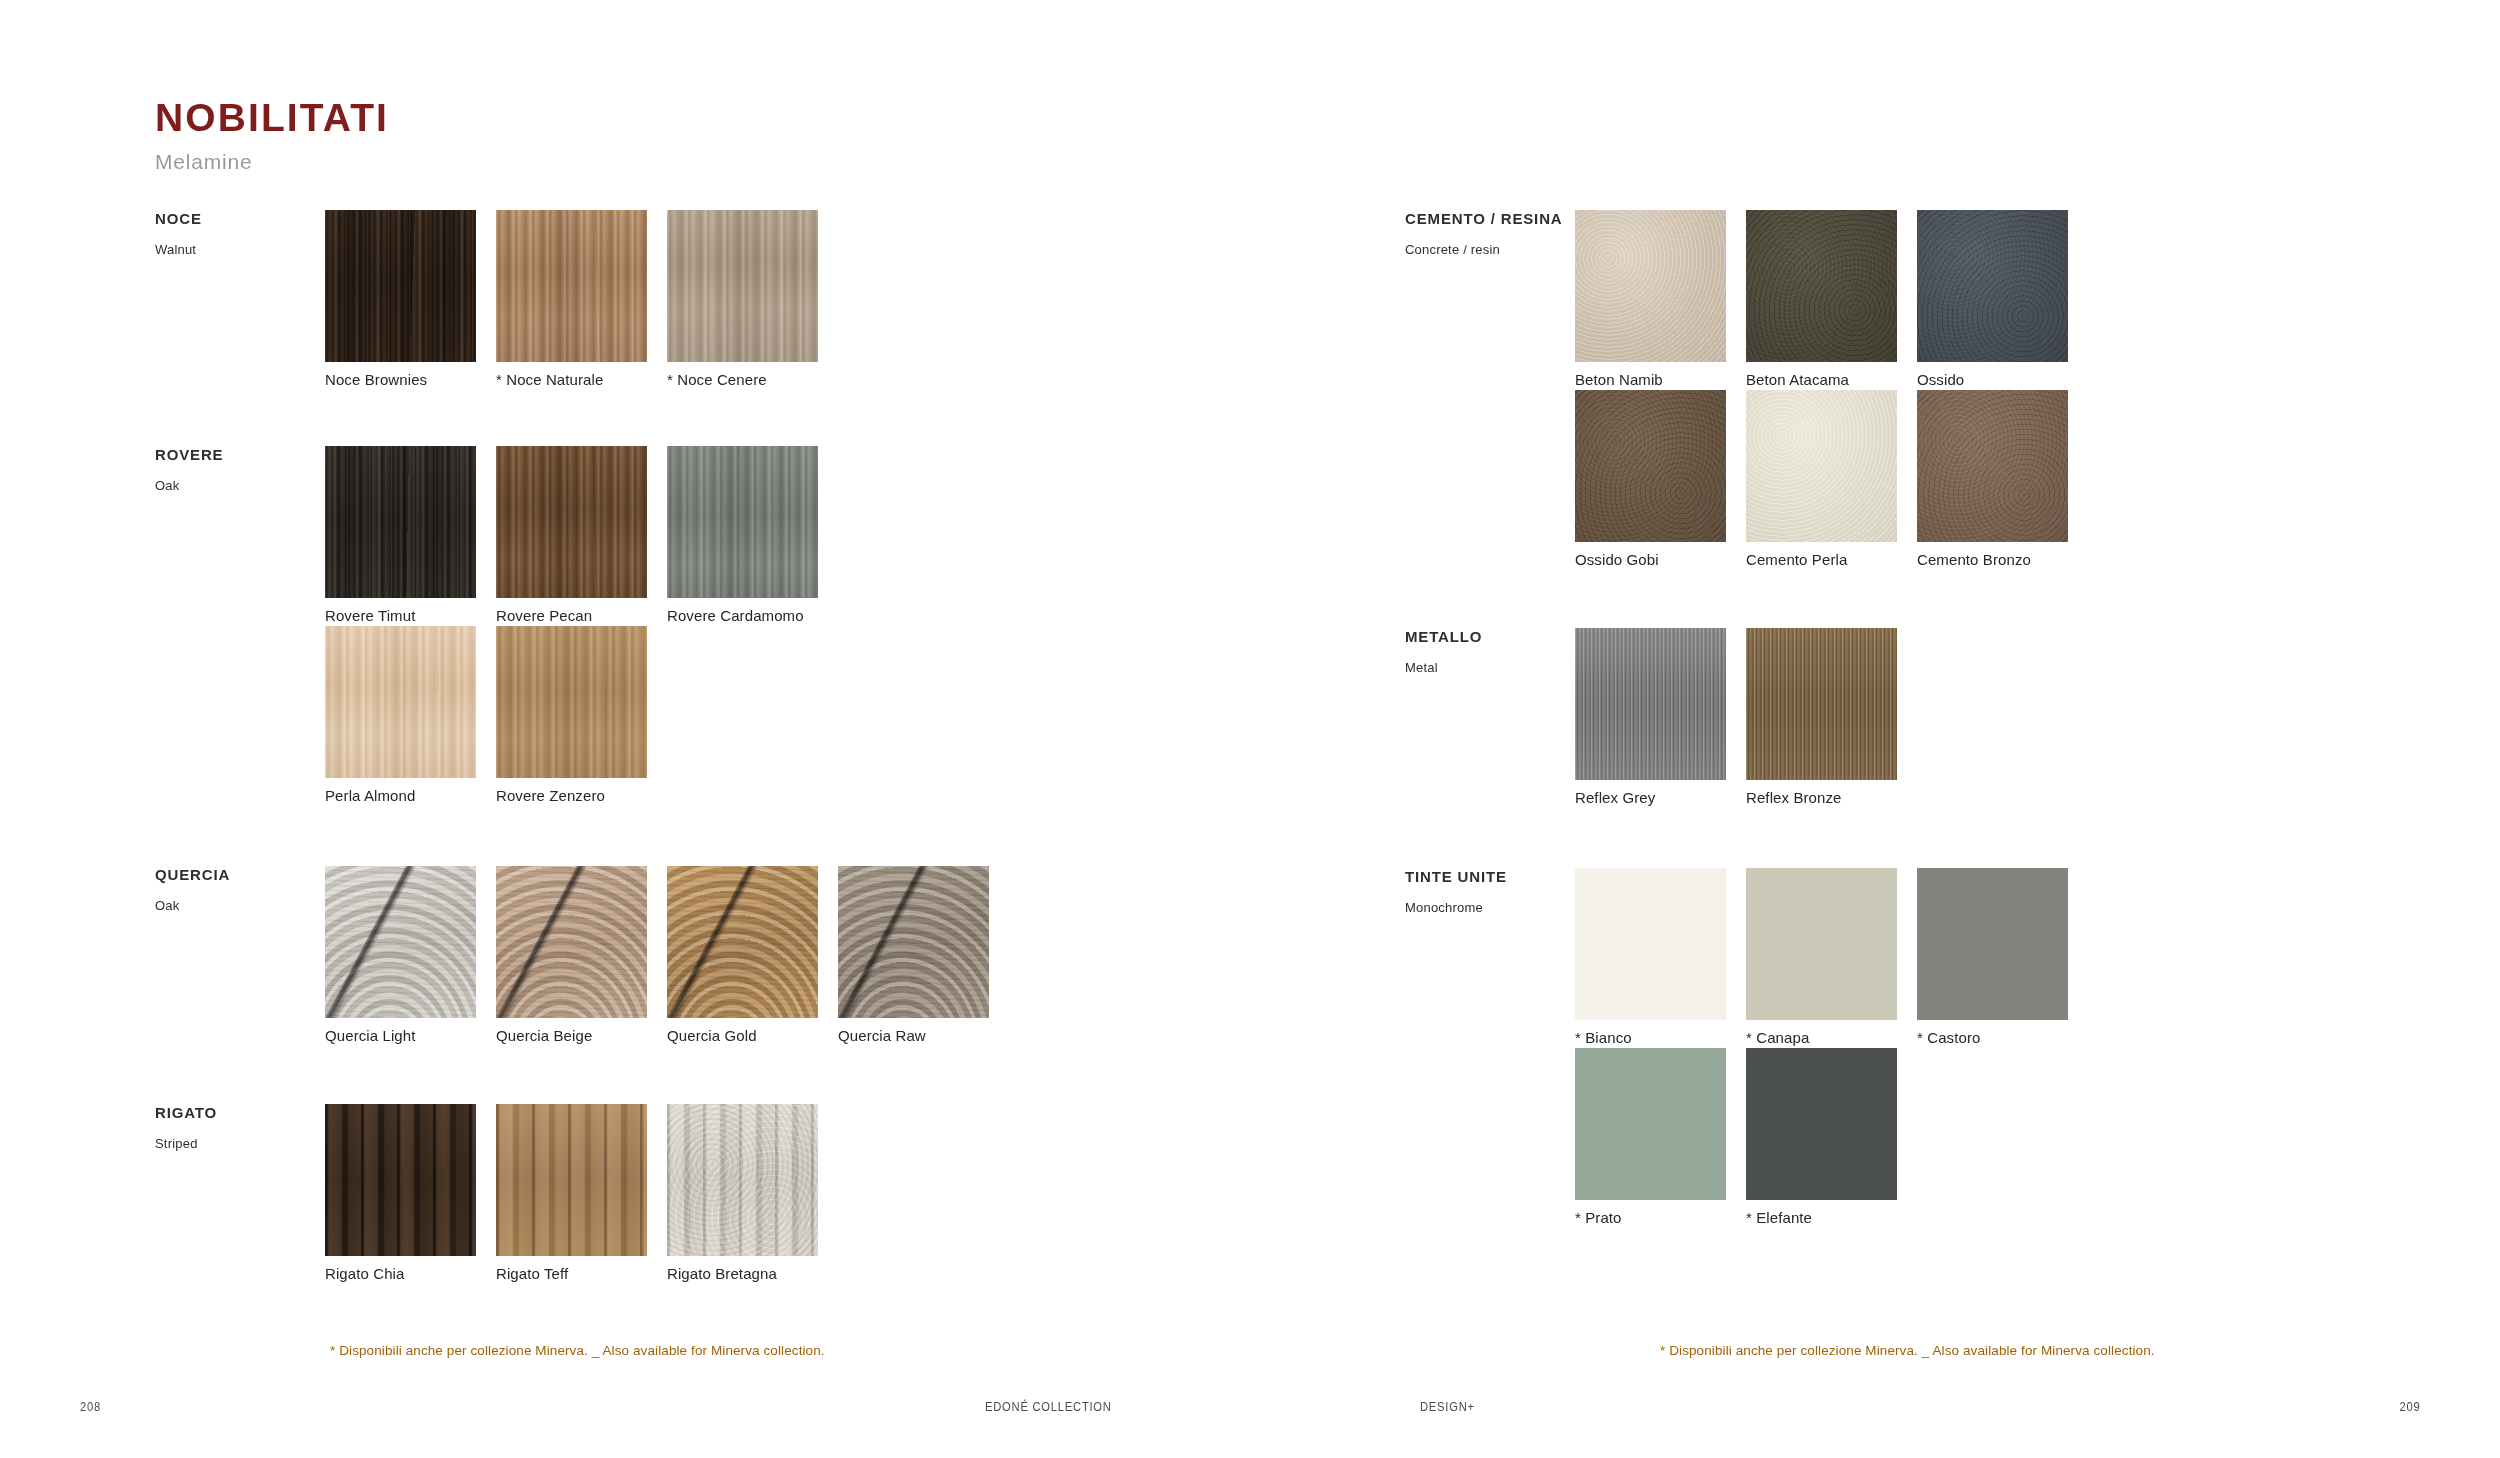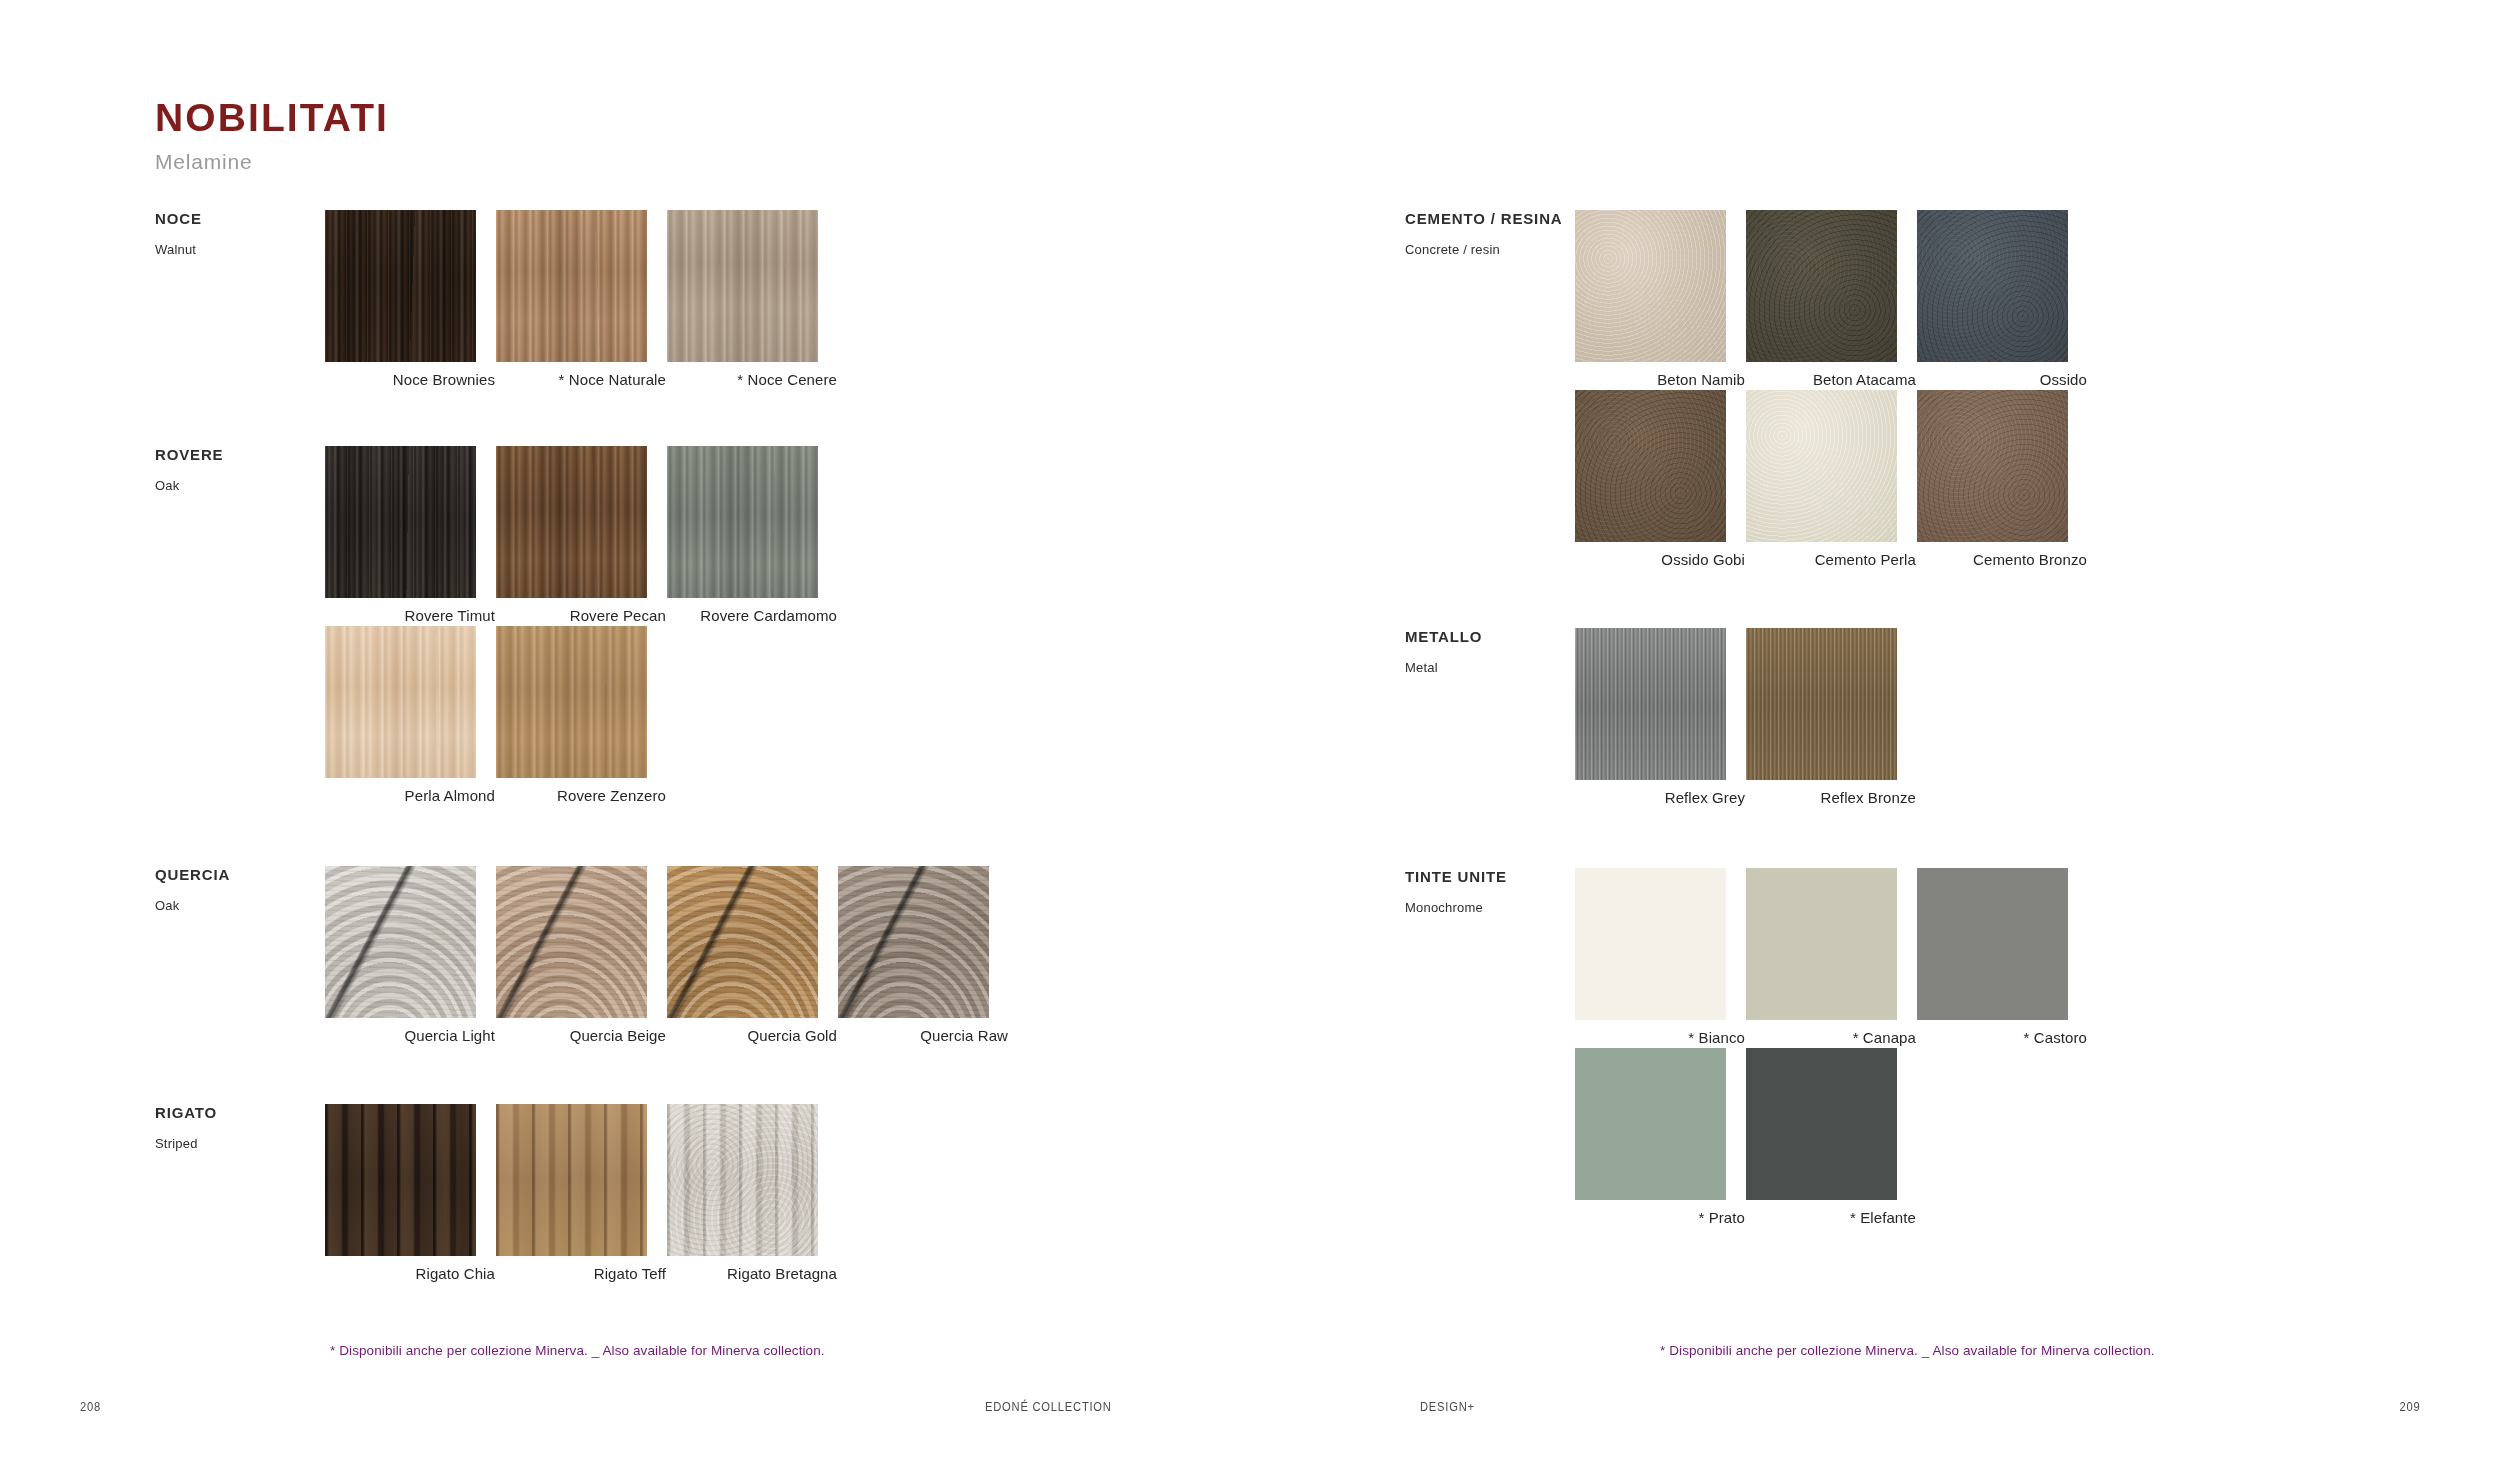--- a/index.html
+++ b/index.html
@@ -58,21 +58,21 @@
     font-size: 13px;
     font-weight: 400;
     letter-spacing: 0.2px;
     color: #2e2e2e;
     margin-top: 15px;
     white-space: nowrap;
   }
 
   .swatch-rows { position: absolute; left: 170px; top: 0; }
 
-  .swatch-row { display: flex; text-align: right; }
+  .swatch-row { display: flex; }
   .swatch-row + .swatch-row { margin-top: 2px; }
 
   .swatch-cell { width: 170px; margin-right: 1px; }
 
   .swatch {
     width: 151px;
     height: 152px;
     display: block;
     position: relative;
     overflow: hidden;
@@ -85,21 +85,21 @@
     color: #262626;
     margin-top: 9px;
     white-space: nowrap;
   }
 
   
   .footnote {
     position: absolute;
     font-size: 13.5px;
     font-weight: 400;
-    color: #701a75;
+    color: #a16207;
     letter-spacing: 0.1px;
     white-space: nowrap;
   }
 
   
   .footer-item {
     position: absolute;
     top: 1399px;
     font-size: 13px;
     letter-spacing: 0.9px;

